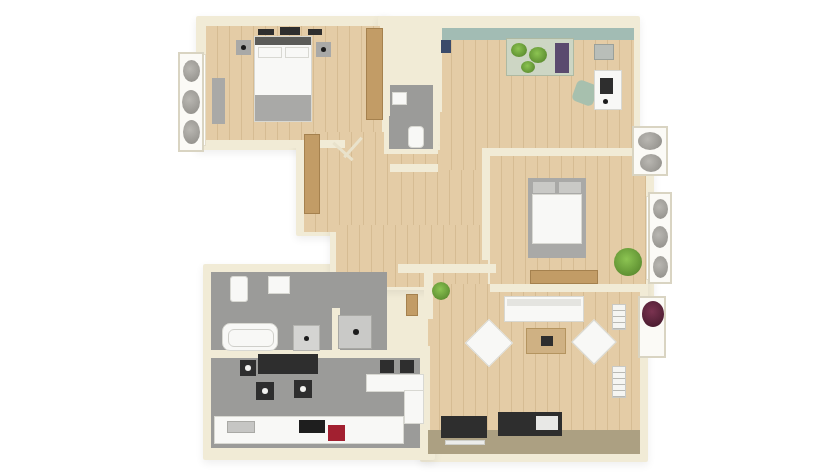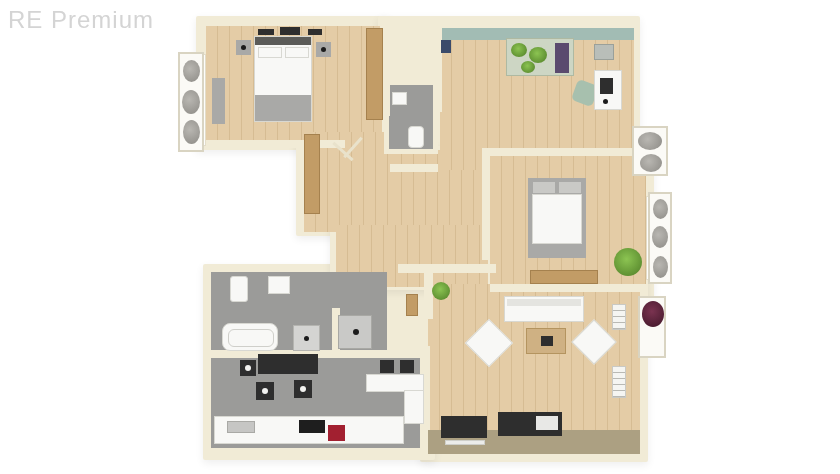--- a/index.html
+++ b/index.html
@@ -25,21 +25,20 @@
   .shelf{background:#f5f5f2;border:1px solid #c9c9c4;box-sizing:border-box;
          background-image:repeating-linear-gradient(to bottom,transparent 0 5px,#b9b9b4 5px 6px);}
   .dot{background:#1c1c1c;border-radius:50%;}
   .whitedot{background:#f2f2f0;border-radius:50%;}
 </style>
 </head>
 <body>
 
 <div id="canvas">
 
-  <div class="abs watermark" style="left:8px;top:6px;">RE Premium</div>
 
   <div class="abs wall-block" style="left:196px;top:16px;width:194px;height:134px;"></div>
   <div class="abs wall-block" style="left:296px;top:124px;width:110px;height:112px;"></div>
   <div class="abs wall-block" style="left:378px;top:16px;width:262px;height:164px;"></div>
   <div class="abs wall-block" style="left:482px;top:148px;width:172px;height:152px;"></div>
   <div class="abs wall-block" style="left:420px;top:276px;width:228px;height:186px;"></div>
   <div class="abs wall-block" style="left:203px;top:264px;width:232px;height:196px;"></div>
   <div class="abs wall-block" style="left:330px;top:146px;width:170px;height:144px;"></div>
 
   <div class="abs wood" style="left:206px;top:26px;width:176px;height:116px;"></div>

